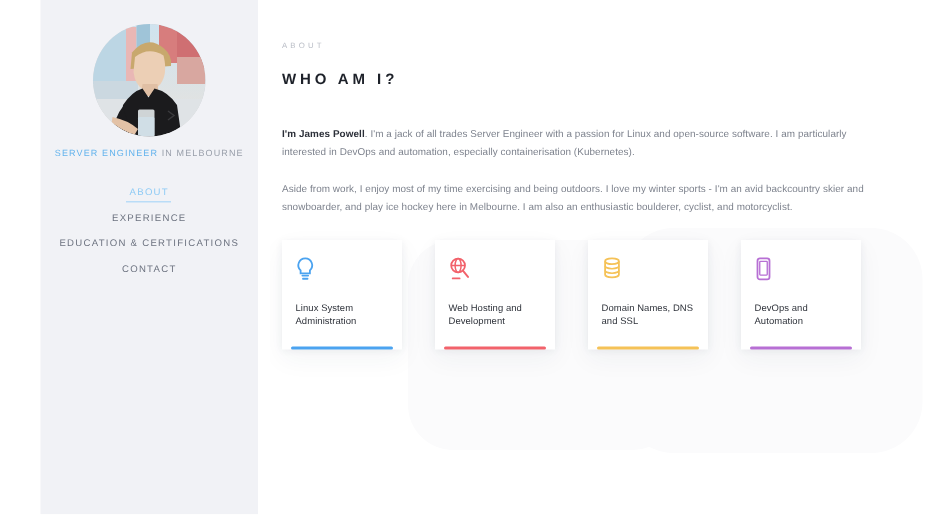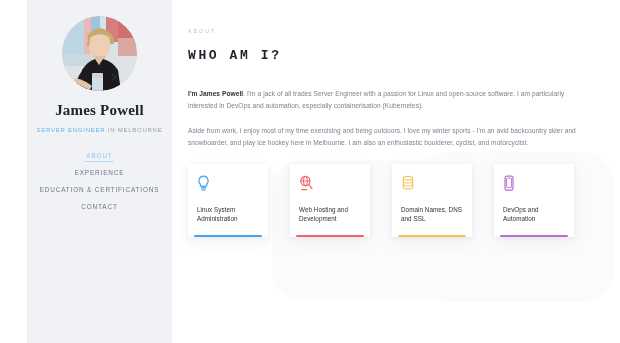--- a/index.html
+++ b/index.html
@@ -139,23 +139,23 @@
   .main-inner { position: relative; z-index: 2; }
 
   .eyebrow {
     font-size: 5.2px;
     letter-spacing: 2.1px;
     color: #b9bdc6;
     text-transform: uppercase;
   }
   .page-title {
     margin-top: 14px;
-    font-family: Liberation Mono, monospace;
+    font-family: Liberation Sans, sans-serif;
     font-weight: bold;
-    font-size: 13px;
+    font-size: 10px;
     letter-spacing: 2.6px;
     color: #1d2129;
   }
 
   .body-copy { margin-top: 25px; }
   .body-copy p {
     margin: 0 0 13px 0;
     font-size: 6.6px;
     line-height: 1.82;
     color: #7d828d;
@@ -249,21 +249,20 @@
             <path d="M13 62 q10 2 17 8 l-3 5 l-16 0 z" fill="#e3c2a6"></path>
 
             <rect x="30" y="57" width="11" height="18" rx="1" fill="#eef4f7" opacity=".85"></rect>
             <rect x="30" y="62" width="11" height="13" rx="1" fill="#cfe0ea" opacity=".8"></rect>
 
             <path d="M50 58 l4 3 l-4 3" stroke="#3a3a3d" stroke-width="1" fill="none"></path>
           </g>
         </svg>
       </div>
 
-      <div class="profile-name">James Powell</div>
 
       <div class="profile-tagline">
         <span class="hl">SERVER ENGINEER</span><span> IN MELBOURNE</span>
       </div>
 
       <nav class="nav">
         <div class="nav-item active">ABOUT</div>
         <div class="nav-item">EXPERIENCE</div>
         <div class="nav-item">EDUCATION &amp; CERTIFICATIONS</div>
         <div class="nav-item">CONTACT</div>

